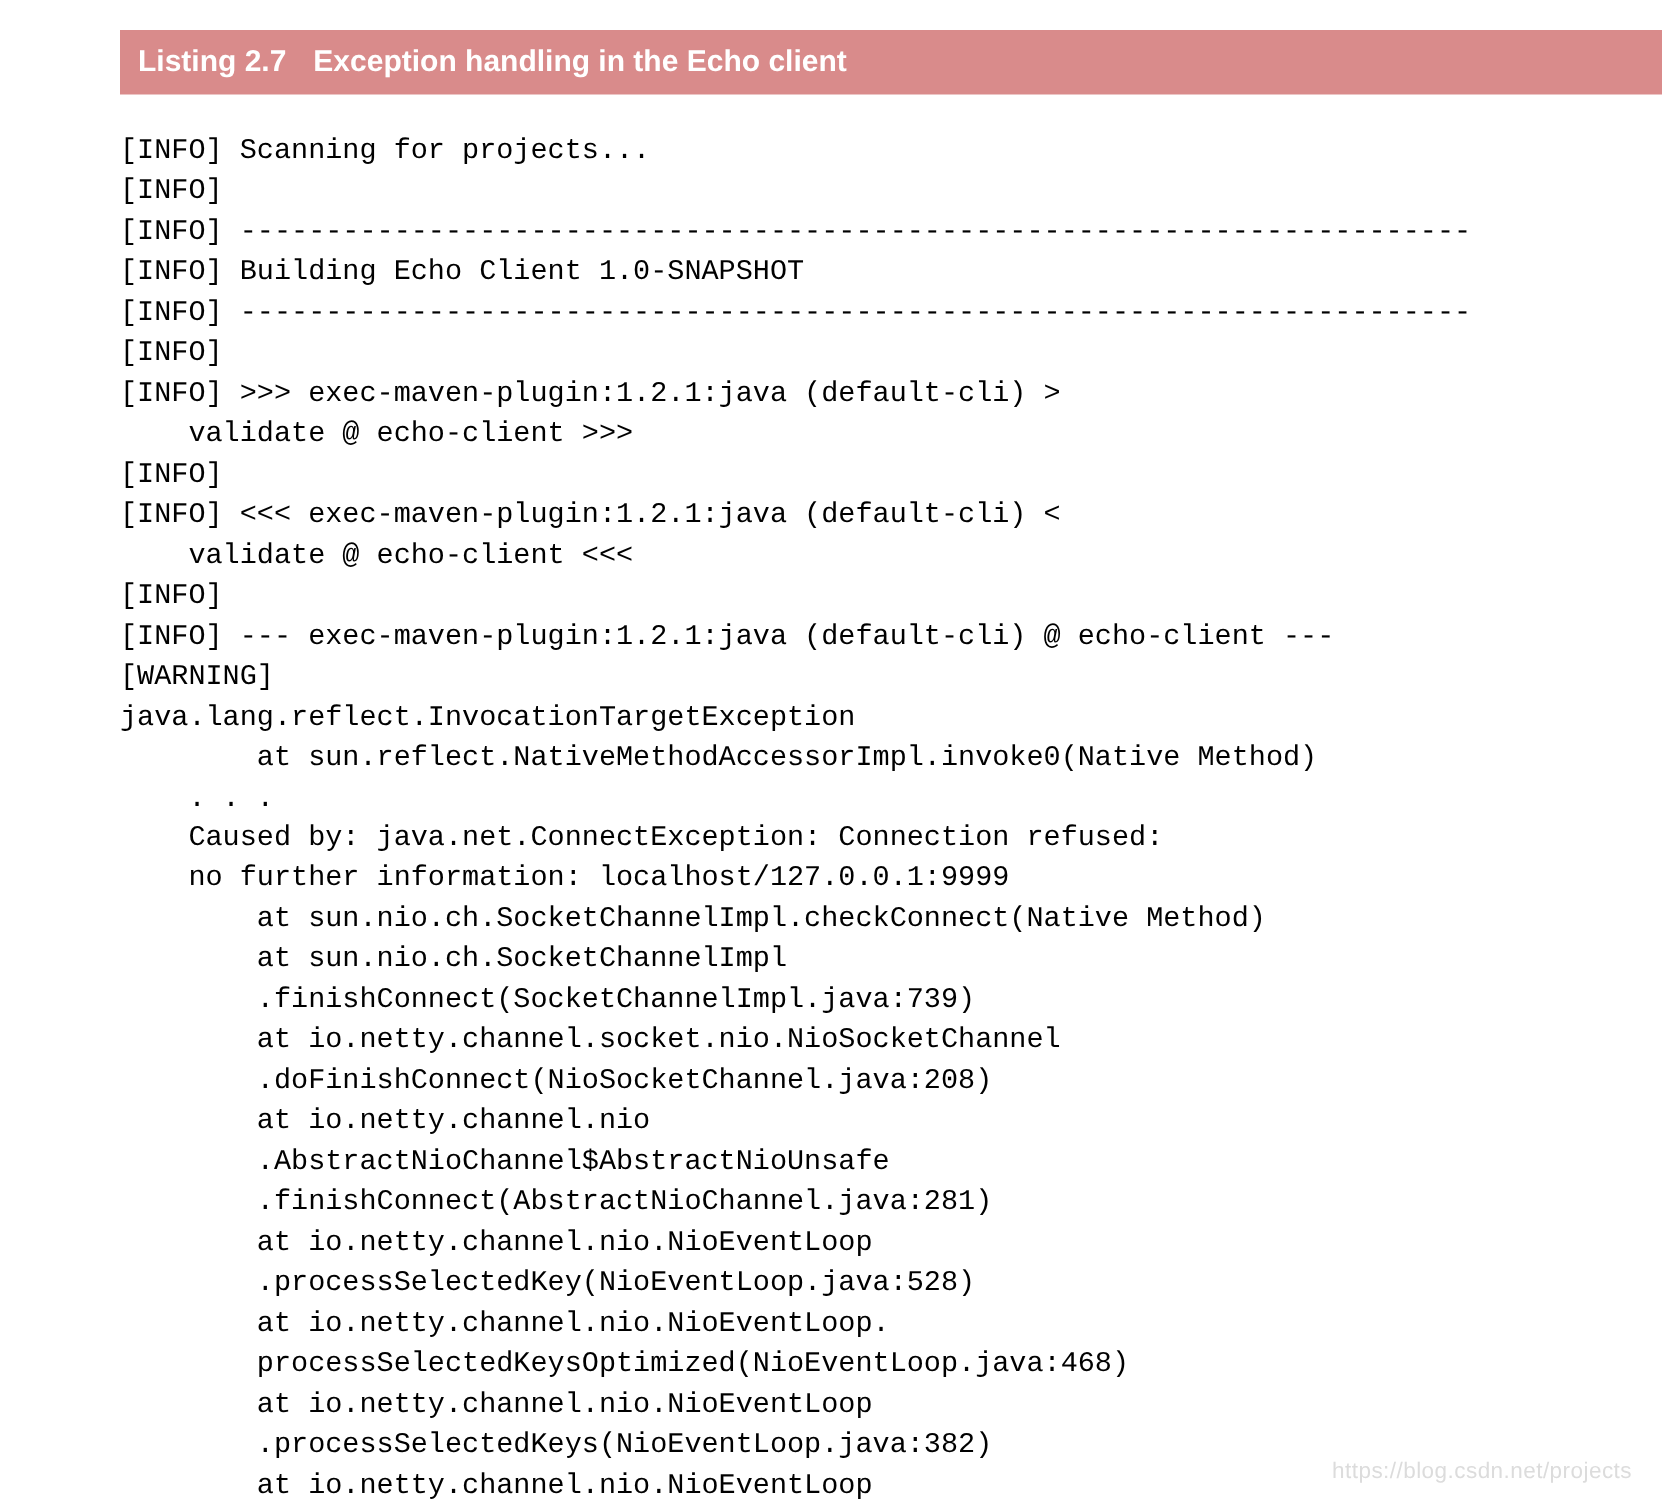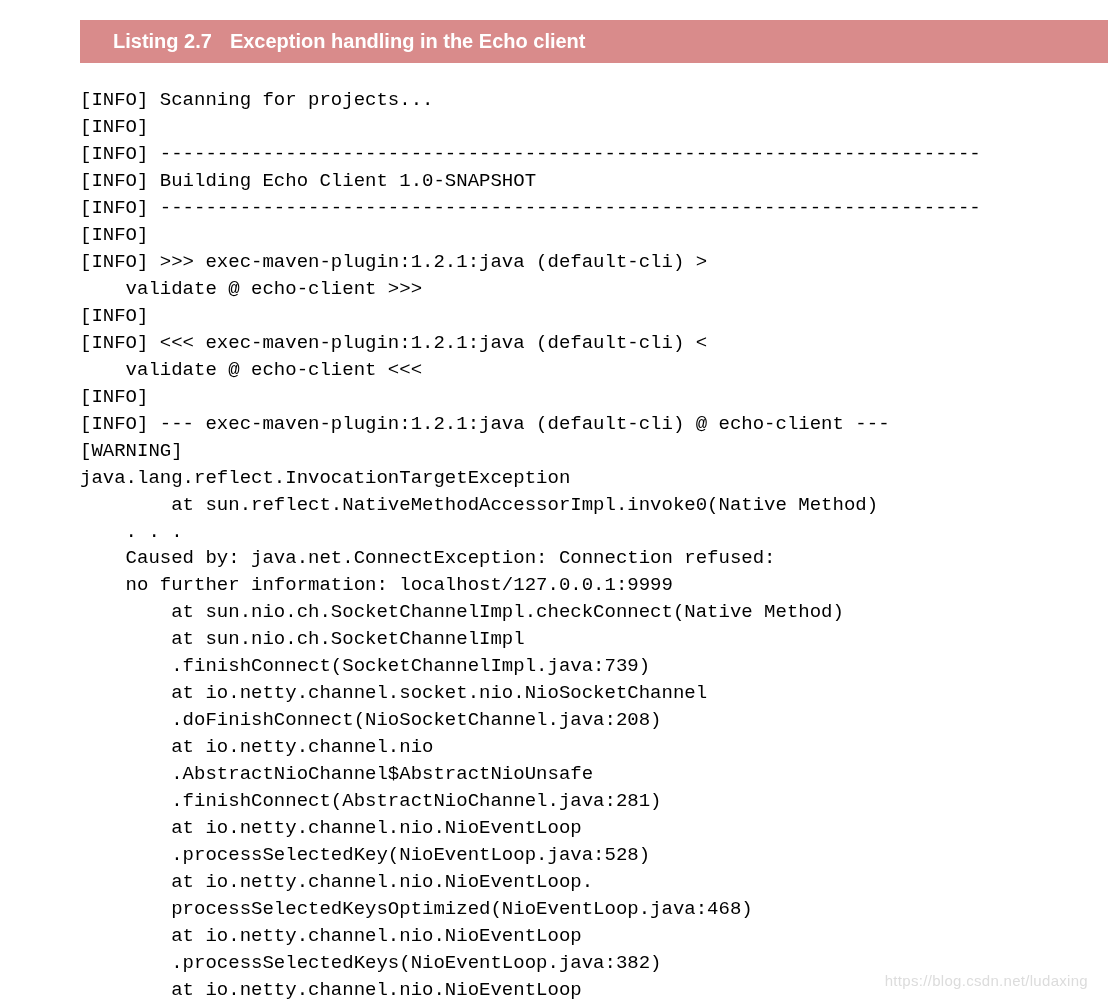--- a/index.html
+++ b/index.html
@@ -11,21 +11,21 @@
       background: #ffffff;
       font-family: sans-serif;
       width: 1108px;
       height: 1001px;
       padding: 20px 0 0 0;
       position: relative;
     }
     .listing-header {
       background: #d98b8b;
       color: #ffffff;
-      padding: 10px 33px;
+      padding: 10px 12px;
       font-family: Arial, Helvetica, sans-serif;
       font-weight: bold;
       font-size: 20px;
       margin-left: 80px;
       margin-right: 0;
       margin-bottom: 24px;
     }
     .listing-header .label {
       margin-right: 18px;
     }
@@ -82,13 +82,13 @@
         .AbstractNioChannel$AbstractNioUnsafe
         .finishConnect(AbstractNioChannel.java:281)
         at io.netty.channel.nio.NioEventLoop
         .processSelectedKey(NioEventLoop.java:528)
         at io.netty.channel.nio.NioEventLoop.
         processSelectedKeysOptimized(NioEventLoop.java:468)
         at io.netty.channel.nio.NioEventLoop
         .processSelectedKeys(NioEventLoop.java:382)
         at io.netty.channel.nio.NioEventLoop</div>
 
-<div class="watermark">https://blog.csdn.net/ludaxing</div>
+<div class="watermark">https://blog.csdn.net/projects</div>
 
 </body></html>

